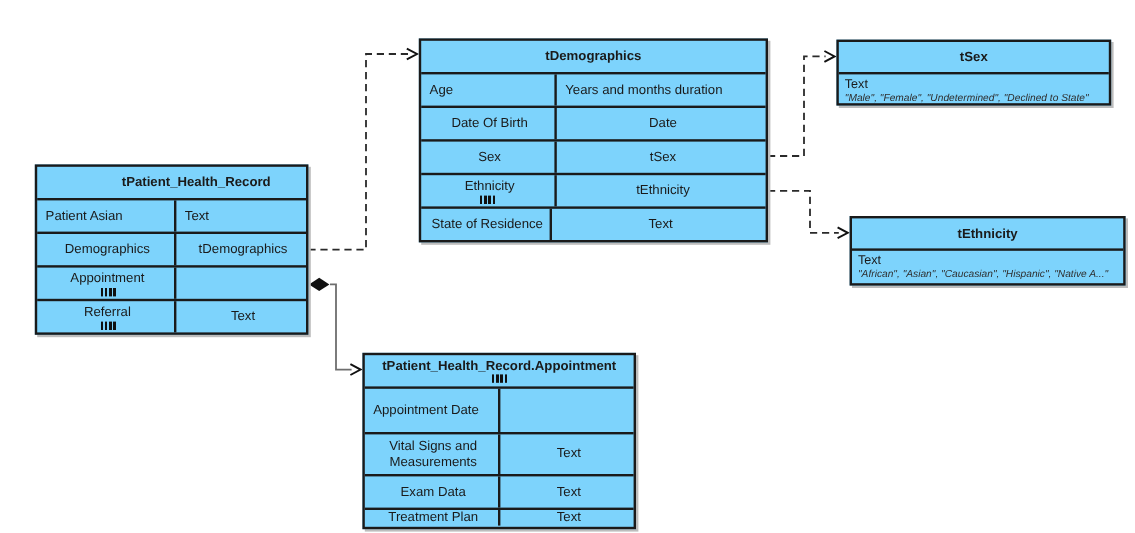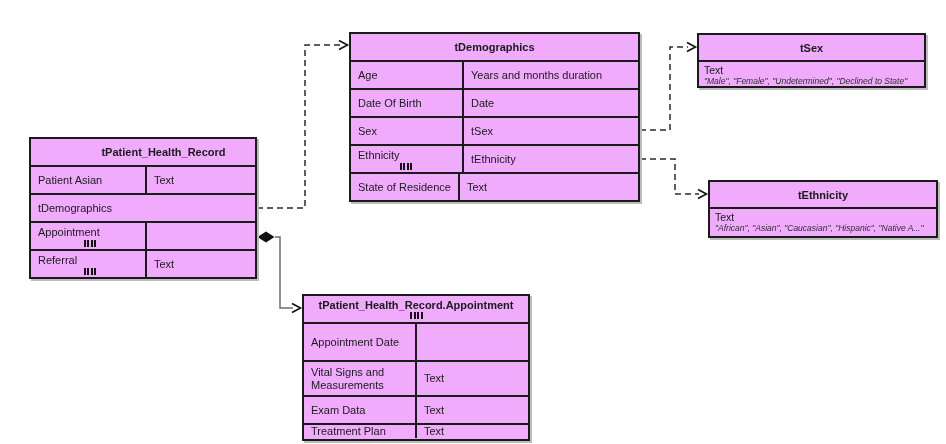--- a/index.html
+++ b/index.html
@@ -9,21 +9,21 @@
     height: 444px;
     background: #ffffff;
     font-family: "Liberation Sans", sans-serif;
     color: #1a1a1a;
     overflow: hidden;
   }
   
   .tbl {
     position: absolute;
     box-sizing: border-box;
-    background: #f0abfc;
+    background: #7dd3fc;
     border: 2px solid #1a1a1a;
     box-shadow: 2px 2px 0 #bdbdbd;
     display: flex;
     flex-direction: column;
   }
   .tbl-header {
     box-sizing: border-box;
     border-bottom: 2px solid #1a1a1a;
     font-weight: bold;
     font-size: 11px;
@@ -32,21 +32,21 @@
     align-items: center;
     justify-content: center;
     line-height: 12px;
     text-align: center;
   }
   .tbl-row {
     box-sizing: border-box;
     display: flex;
     flex: 1;
   }
-  .tbl-row + .tbl-row { border-top: 2px solid #1a1a1a; }
+  .tbl-row + .tbl-row { border-top: 2px solid #1a1a1a; text-align: center; }
   .cell {
     box-sizing: border-box;
     font-size: 11px;
     display: flex;
     flex-direction: column;
     justify-content: center;
     padding: 2px 4px 2px 7px;
     line-height: 13px;
     overflow: hidden;
   }
@@ -108,20 +108,21 @@
     <polygon points="257.5,237 266,231.5 274.5,237 266,242.5" fill="#111111"></polygon>
   </svg>
 
   <div class="tbl" style="left:29px; top:137px; width:228px; height:142px;">
     <div class="tbl-header" style="height:28px; flex:none;padding-left:41px;">tPatient_Health_Record</div>
     <div class="tbl-row">
       <div class="cell name" style="width:116px;">Patient Asian</div>
       <div class="cell type">Text</div>
     </div>
     <div class="tbl-row">
+      <div class="cell name" style="width:116px;">Demographics</div>
       <div class="cell type">tDemographics</div>
     </div>
     <div class="tbl-row">
       <div class="cell name" style="width:116px;">
         <span>Appointment</span>
         <span class="multi-icon"></span>
       </div>
       <div class="cell type"></div>
     </div>
     <div class="tbl-row">

